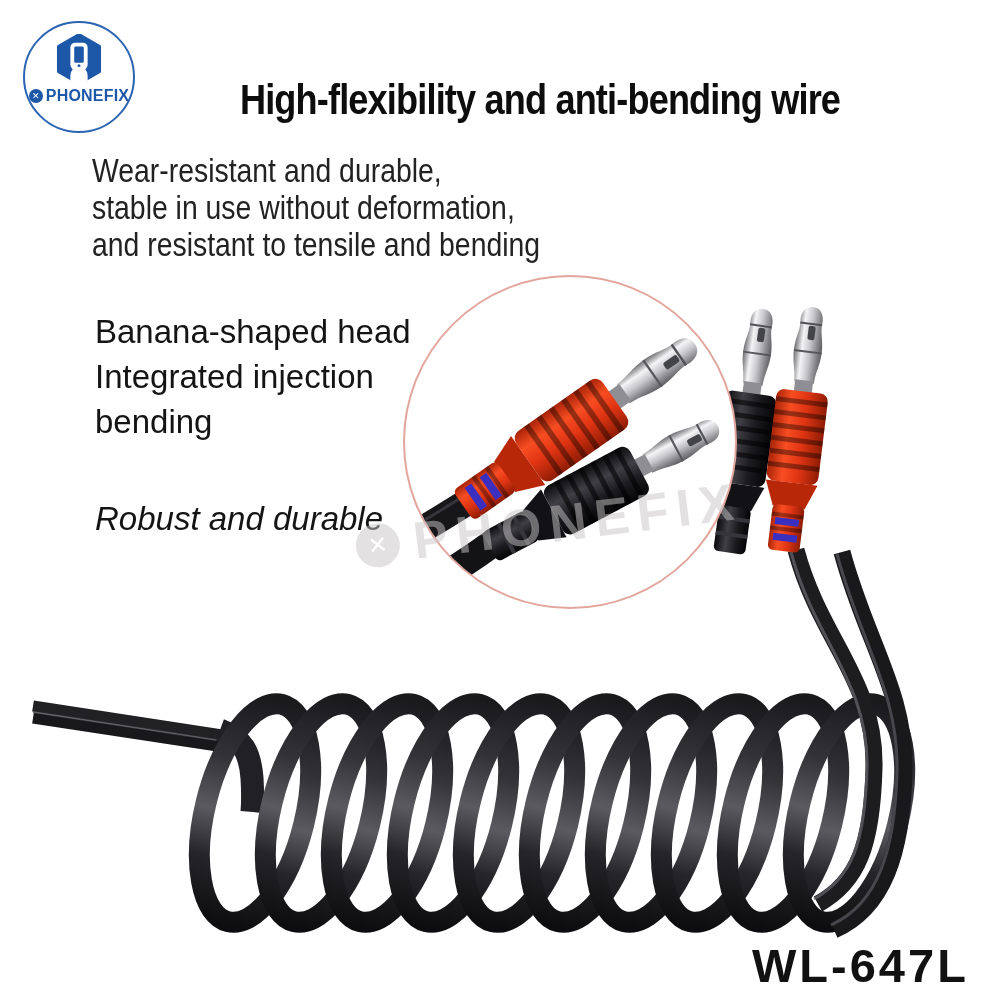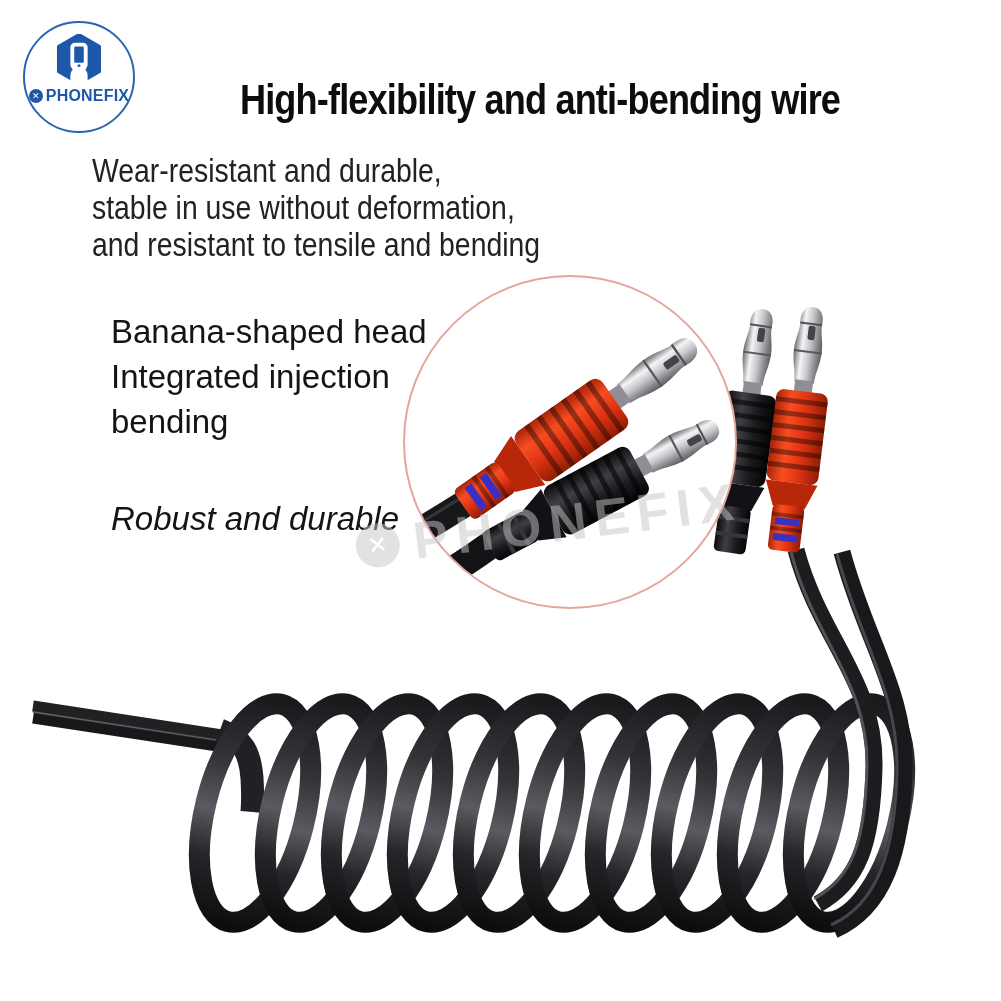--- a/index.html
+++ b/index.html
@@ -12,21 +12,21 @@
   .logo-row{display:flex;align-items:center;gap:3px;margin-top:3px;}
   .badge{display:inline-flex;align-items:center;justify-content:center;width:14px;height:14px;border-radius:50%;
          background:#1d58a8;color:#fff;font-size:9px;font-weight:bold;}
   .logo-text{font-size:16px;font-weight:bold;color:#1d58a8;letter-spacing:0.2px;}
   
   .title{position:absolute;left:90px;top:78px;width:900px;margin:0;text-align:center;
          font-size:43px;line-height:1;font-weight:bold;color:#0d0d0d;letter-spacing:-1px;
          transform:scaleX(.84);transform-origin:center top;white-space:nowrap;}
   .desc{position:absolute;left:92px;top:152px;font-size:33px;line-height:37px;color:#222;
         transform:scaleX(.86);transform-origin:left top;white-space:nowrap;}
-  .feat{position:absolute;font-size:33px;color:#141414;white-space:nowrap;margin-left:16px;}
+  .feat{position:absolute;font-size:33px;color:#141414;white-space:nowrap;}
   .feat1{left:95px;top:309px;line-height:45px;}
   .feat2{left:95px;top:497px;line-height:44px;font-style:italic;}
   
   .inset{position:absolute;left:403px;top:275px;width:334px;height:334px;border-radius:50%;
          border:2px solid #e3a69d;background:#fff;overflow:hidden;box-sizing:border-box;z-index:3;}
   .inset svg{position:absolute;left:-2px;top:-2px;}
   
   .watermark{position:absolute;left:356px;top:518px;display:flex;align-items:center;gap:14px;
              transform:rotate(-7deg);transform-origin:left center;opacity:.5;z-index:4;}
   .wm-badge{display:inline-flex;align-items:center;justify-content:center;width:44px;height:44px;border-radius:50%;
@@ -196,14 +196,15 @@
         <use href="#plug-black"></use>
       </g>
     </svg>
   </div>
 
   <div class="watermark">
     <span class="wm-badge">✕</span>
     <span class="wm-text">PHONEFIX</span>
   </div>
 
+  <div class="model">WL-647L</div>
 
 </div>
 
 </body></html>

